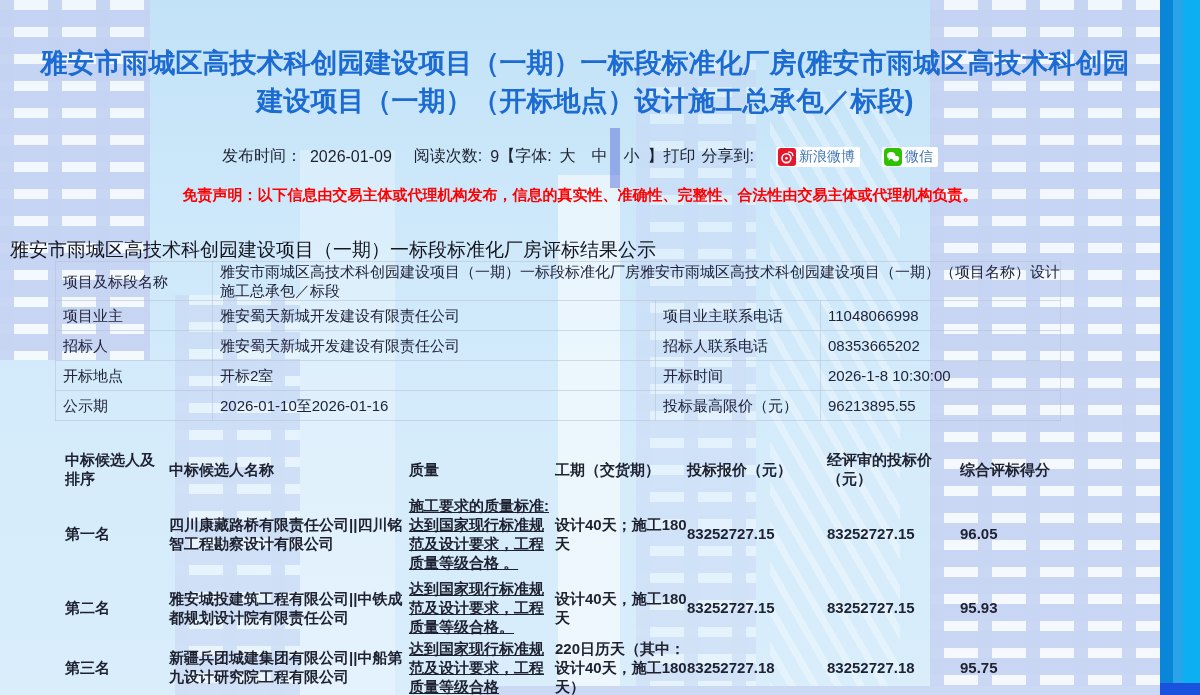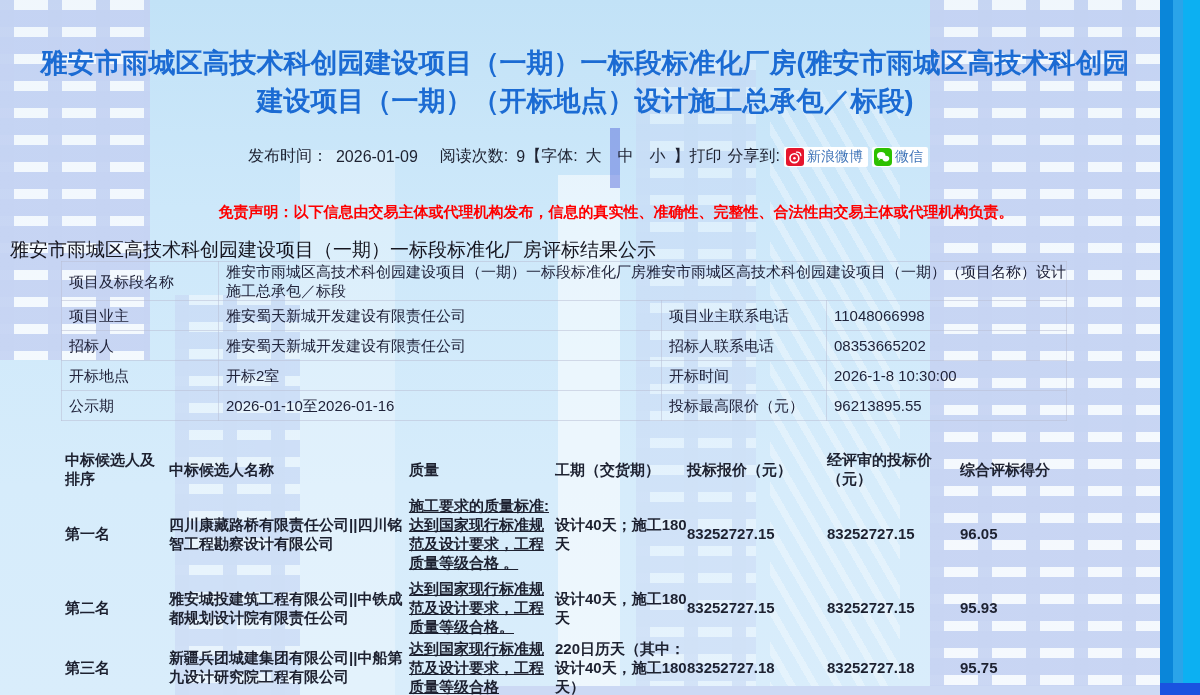--- a/index.html
+++ b/index.html
@@ -22,35 +22,35 @@
       background:repeating-linear-gradient(60deg, rgba(255,255,255,.65) 0 7px, rgba(255,255,255,0) 7px 20px);}
   .b7{left:930px;top:0;width:230px;height:695px;opacity:.8;}
   .b8{left:610px;top:128px;width:10px;height:60px;background:rgba(90,110,220,.5);}
   .bottomstrip{position:absolute;left:480px;top:686px;width:680px;height:9px;background:#ccd9f4;}
   .rightstrip{position:absolute;right:0;top:0;width:40px;height:695px;
       background:linear-gradient(90deg,#0a86d9 0%,#0a86d9 32%,#2aa4e9 32%,#2aa4e9 58%,#0cb0f2 58%,#0cb0f2 100%);}
   .rightstrip::after{content:"";position:absolute;left:0;bottom:0;width:100%;height:12px;background:#1a52e0;}
   
   .title{position:absolute;left:30px;top:44px;width:1110px;text-align:center;
          font-size:27px;line-height:38px;font-weight:700;color:#1b6bd3;}
-  .meta{position:absolute;left:8px;top:146px;width:1160px;display:flex;justify-content:center;
+  .meta{position:absolute;left:0;top:146px;width:1160px;display:flex;justify-content:center;
         align-items:center;font-size:16px;color:#1d2130;white-space:nowrap;}
   .meta .gap{display:inline-block;width:22px;}
   .meta .sgap{display:inline-block;width:8px;}
   .fontbtn{margin:0 8px;cursor:pointer;}
   .printbtn{margin:0 6px 0 0;cursor:pointer;}
   .chip{display:inline-flex;align-items:center;background:#ffffff;border-radius:2px;
-        padding:1px 5px 1px 2px;margin-left:4px;cursor:pointer;font-size:14px;color:#3f74b8;}
+        padding:1px 5px 1px 2px;margin-left:22px;cursor:pointer;font-size:14px;color:#3f74b8;}
   .chip svg{display:block;margin-right:3px;}
-  .disclaimer{position:absolute;left:0;top:203px;width:1160px;text-align:center;
-              font-size:15px;font-weight:600;color:#fe0000;padding-left:36px;}
+  .disclaimer{position:absolute;left:0;top:186px;width:1160px;text-align:center;
+              font-size:15px;font-weight:600;color:#fe0000;}
   .subtitle{position:absolute;left:10px;top:237px;font-size:19px;font-weight:500;color:#15151f;}
   
   table{border-collapse:collapse;table-layout:fixed;}
-  .infoTable{position:absolute;left:61px;top:261px;width:1005px;font-size:15px;color:#20233a;}
+  .infoTable{position:absolute;left:55px;top:261px;width:1005px;font-size:15px;color:#20233a;}
   .infoTable td{border:1px solid rgba(185,192,214,.55);padding:0 0 0 7px;vertical-align:middle;
                 line-height:19px;font-weight:500;}
   .infoTable .r1{height:39px;}
   .infoTable tr{height:30px;}
   
   .candTable{position:absolute;left:65px;top:450px;width:1005px;font-size:15px;color:#1d2130;
              font-weight:700;}
   .candTable td,.candTable th{padding:0;vertical-align:middle;line-height:19px;text-align:left;
              font-weight:700;}
   .candTable thead tr{height:37px;}

